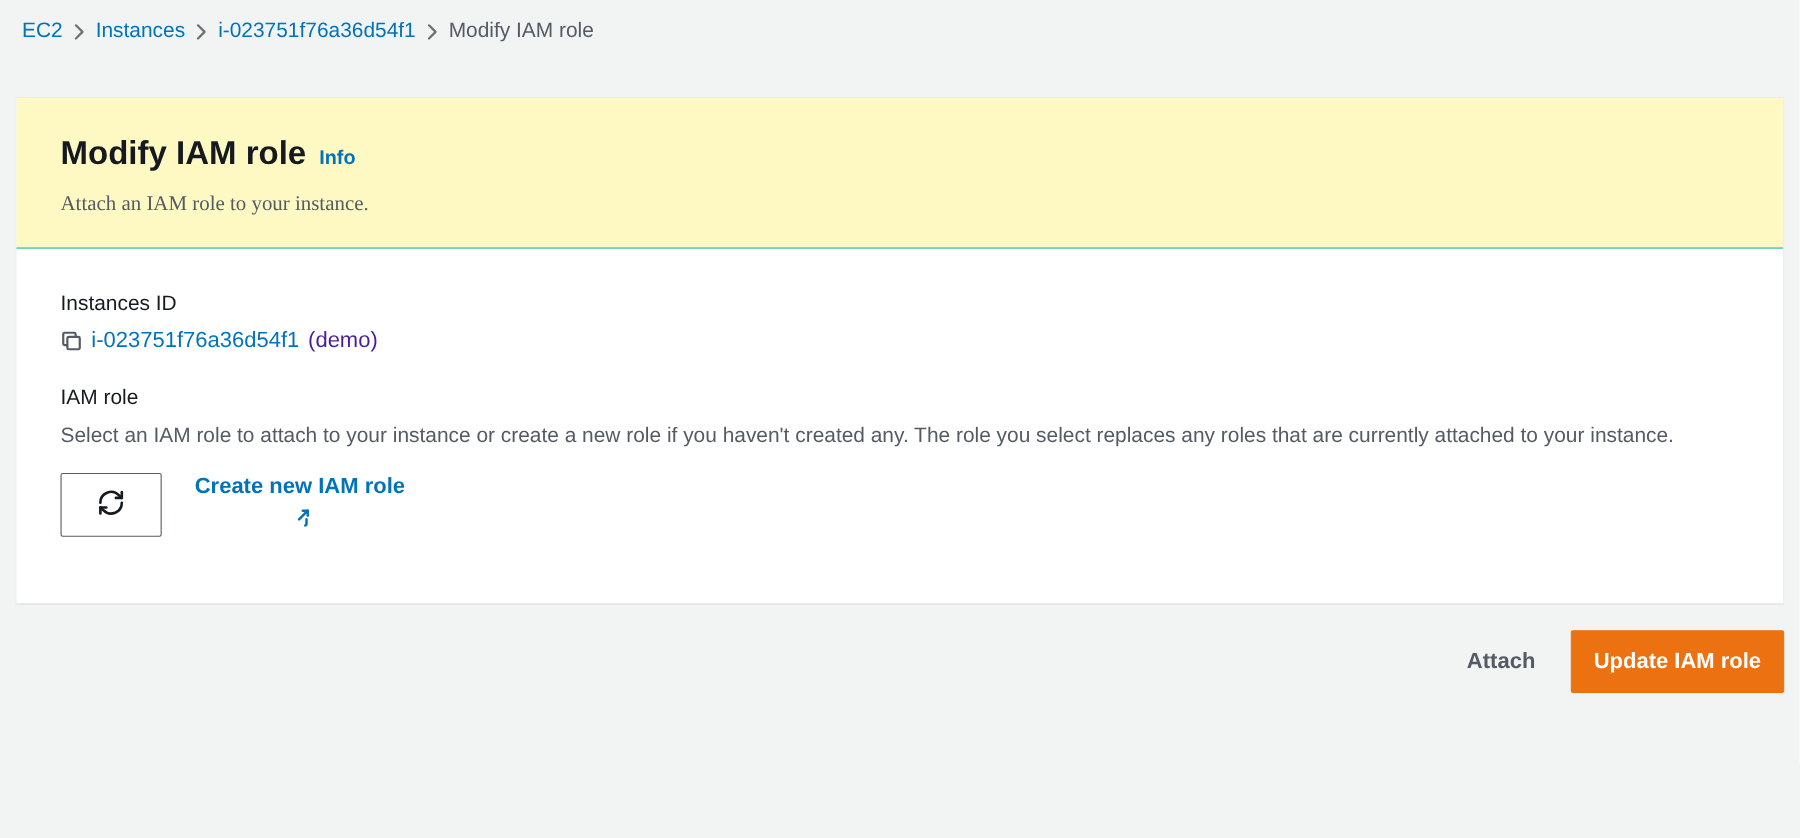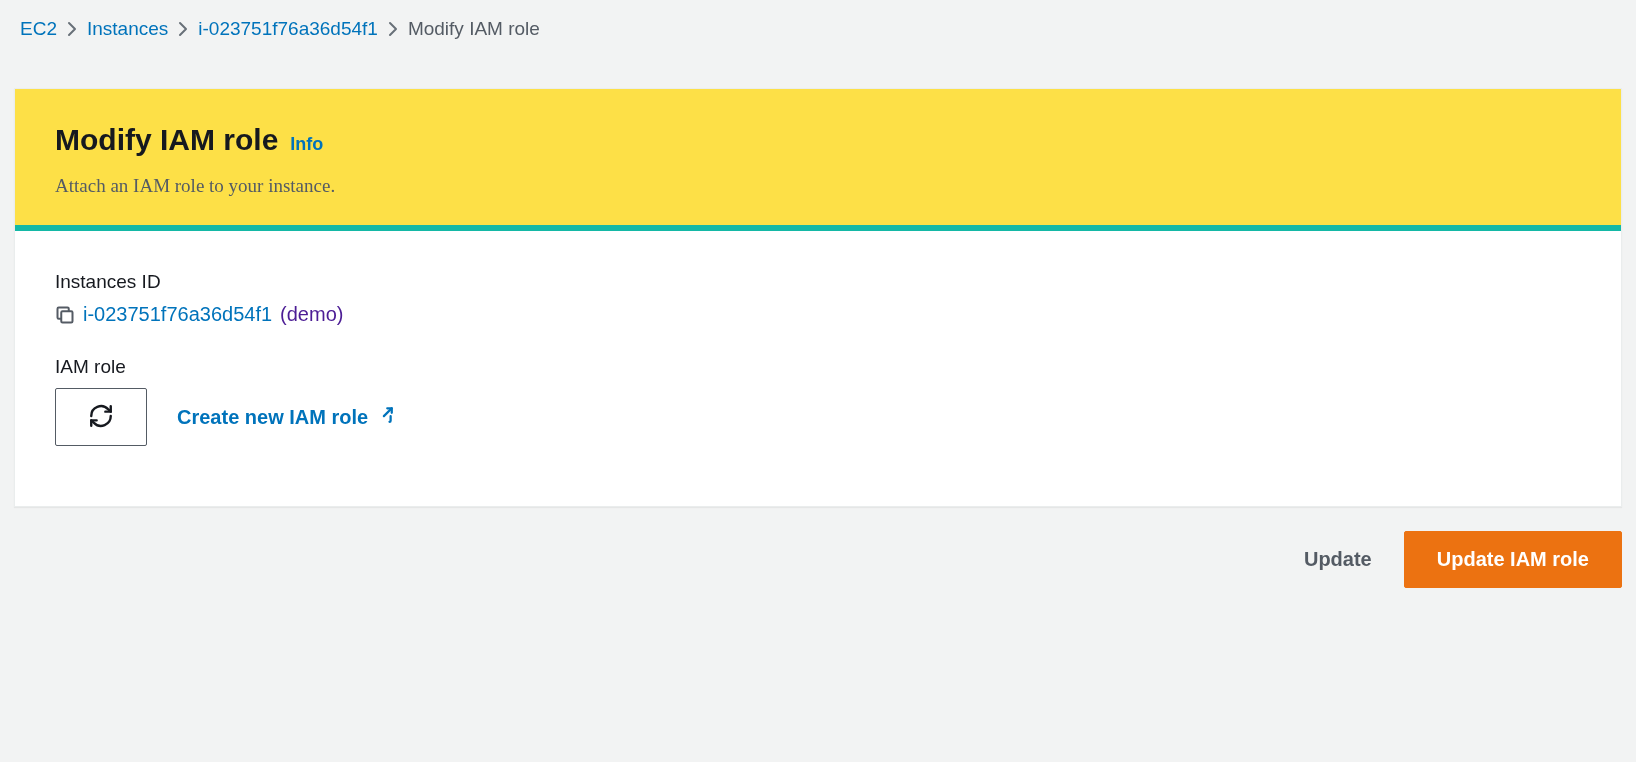--- a/index.html
+++ b/index.html
@@ -33,22 +33,22 @@
       color: #545b64;
     }
     .panel {
       background: #fff;
       border: 1px solid #eaeded;
       margin: 30px 14px 0 14px;
       box-shadow: 0 1px 1px rgba(0,0,0,0.05);
     }
     .panel-header {
       padding: 34px 40px 28px 40px;
-      border-bottom: 6px solid #14b8a6;
-      background: #fde047;
+      border-bottom: 1px solid #14b8a6;
+      background: #fef9c3;
     }
     .panel-header h1 {
       font-size: 30px;
       font-weight: 700;
       color: #16191f;
       display: inline;
     }
     .info-link {
       color: #0073bb;
       font-size: 18px;
@@ -156,20 +156,21 @@
     }
     .create-link {
       color: #0073bb;
       font-size: 20px;
       font-weight: 700;
       text-decoration: none;
       display: flex;
       align-items: center;
       gap: 8px;
       cursor: pointer;
+      flex-direction: column;
     }
     .create-link svg {
       width: 18px;
       height: 18px;
     }
     .footer-actions {
       display: flex;
       justify-content: flex-end;
       align-items: center;
       gap: 24px;
@@ -183,21 +184,21 @@
       font-weight: 700;
       cursor: pointer;
       padding: 12px 8px;
     }
     .primary-btn {
       background: #ec7211;
       border: 1px solid #ec7211;
       color: #fff;
       font-size: 20px;
       font-weight: 700;
-      padding: 16px 32px;
+      padding: 16px 20px;
       border-radius: 2px;
       cursor: pointer;
     }
   </style>
 </head>
 <body>
 
 <nav class="breadcrumb">
   <a>EC2</a>
   <span class="chevron">
@@ -239,20 +240,21 @@
             <path d="M11 5V3a1 1 0 0 0-1-1H3a1 1 0 0 0-1 1v7a1 1 0 0 0 1 1h2"></path>
           </svg>
         </span>
         <a class="instance-link">i-023751f76a36d54f1</a>
         <span class="instance-name">(demo)</span>
       </div>
     </div>
 
     <div class="field-group" style="margin-bottom:12px;">
       <div class="field-label">IAM role</div>
+      <div class="field-description">Select an IAM role to attach to your instance or create a new role if you haven't created any. The role you select replaces any roles that are currently attached to your instance.</div>
       <div class="select-row">
         <button class="refresh-btn" type="button">
           <span>
             <svg viewBox="0 0 24 24" fill="none" stroke="#16191f" stroke-width="2.2" stroke-linecap="round" stroke-linejoin="round">
               <path d="M3 12a9 9 0 0 1 15.5-6.3L21 8"></path>
               <path d="M21 3v5h-5"></path>
               <path d="M21 12a9 9 0 0 1-15.5 6.3L3 16"></path>
               <path d="M3 21v-5h5"></path>
             </svg>
           </span>
@@ -266,15 +268,15 @@
               <path d="M7 9L14 2"></path>
             </svg>
           </span>
         </a>
       </div>
     </div>
   </div>
 </div>
 
 <div class="footer-actions">
-  <button class="cancel-btn">Update</button>
+  <button class="cancel-btn">Attach</button>
   <button class="primary-btn">Update IAM role</button>
 </div>
 
 </body></html>

